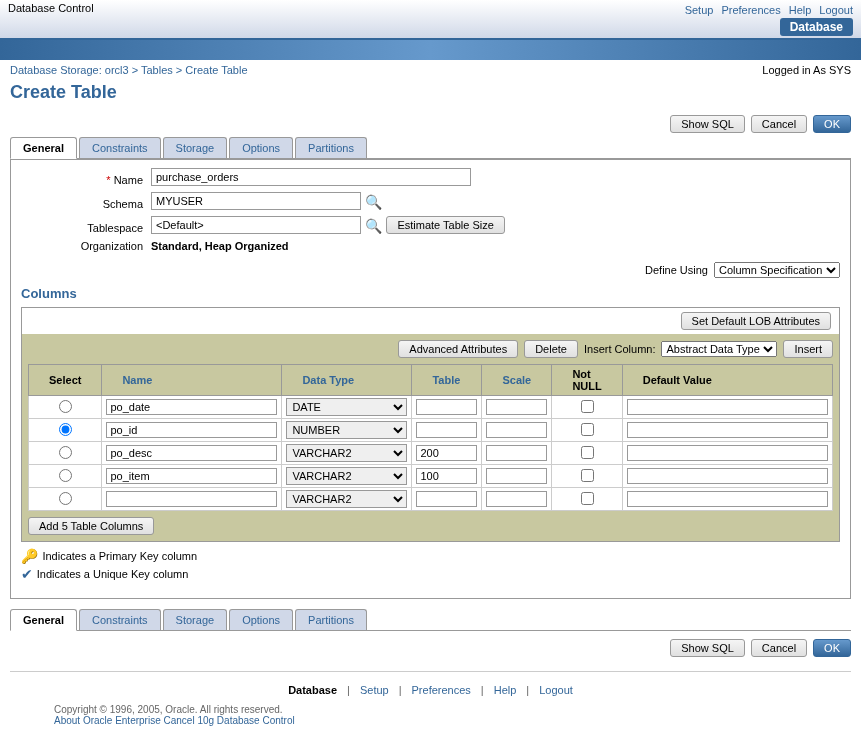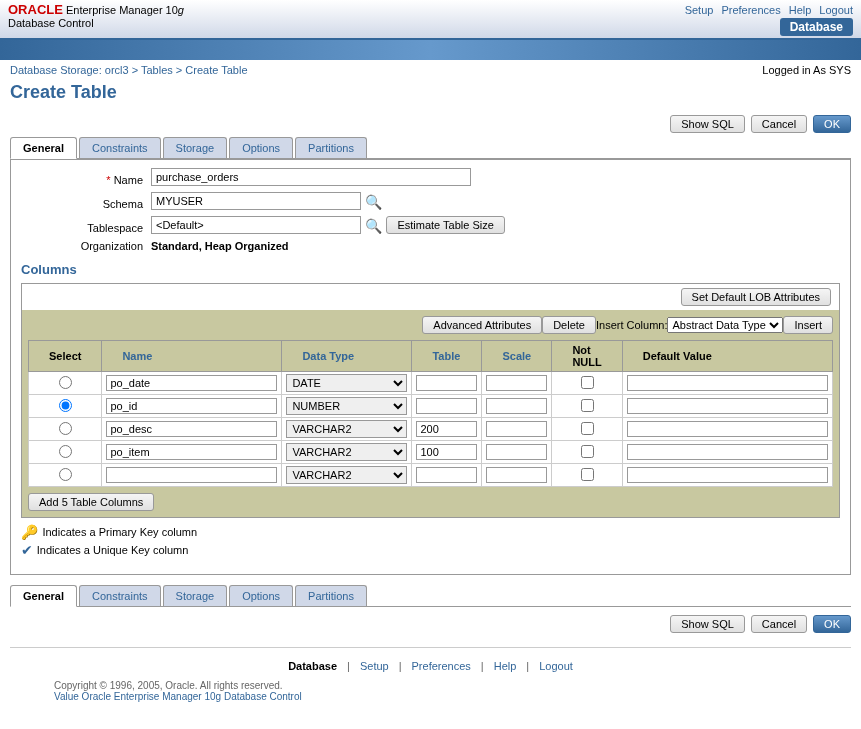--- a/index.html
+++ b/index.html
@@ -57,21 +57,21 @@
     .org-value { font-weight: bold; }
 
     
     .define-row { display: flex; justify-content: flex-end; align-items: center; padding: 4px 0; gap: 6px; }
 
     
     .columns-header { font-size: 13px; font-weight: bold; color: #336699; padding: 4px 0 6px 0; }
     .columns-section { border: 1px solid #999; background: #f0f0e8; }
     .columns-toolbar { display: flex; justify-content: flex-end; align-items: center; padding: 4px 8px; background: #fff; }
     .columns-inner { background: #c8c8a0; padding: 6px; }
-    .columns-toolbar2 { display: flex; align-items: center; justify-content: flex-end; margin-bottom: 6px; }
+    .columns-toolbar2 { display: flex; align-items: center; justify-content: flex-end; gap: 6px; margin-bottom: 6px; }
 
     
     .data-table { width: 100%; border-collapse: collapse; background: #fff; font-size: 11px; }
     .data-table th { background: #c8c8a0; color: #000; font-weight: bold; padding: 3px 20px; border: 1px solid #999; text-align: left; }
     .data-table th.blue { color: #336699; }
     .data-table td { border: 1px solid #ccc; padding: 2px 4px; background: #fff; }
     .data-table input[type=text] { width: 100%; border: 1px solid #999; font-size: 11px; padding: 1px 3px; }
     .data-table select { font-size: 11px; border: 1px solid #999; width: 100%; padding: 1px; }
     .data-table input[type=radio] { margin: 0; }
     .data-table input[type=checkbox] { margin: 0; }
@@ -100,24 +100,20 @@
     .copyright { font-size: 10px; color: #666; padding: 2px 10px; margin-left: 44px; }
     .copyright a { color: #336699; text-decoration: none; }
 
     select { font-size: 11px; }
   </style>
 </head>
 <body>
 
 <div class="header">
   <div class="header-logo">
-    <div>
-      <span style="color:#cc0000;font-weight:bold;font-size:13px;">ORACLE</span>
-      <span style="font-size:11px;color:#000;"> Enterprise Manager 10<i>g</i></span>
-    </div>
     <div style="font-size:11px;">Database Control</div>
   </div>
   <div class="header-right">
     <div class="header-nav">
       <a href="#">Setup</a>
       <a href="#">Preferences</a>
       <a href="#">Help</a>
       <a href="#">Logout</a>
     </div>
     <div class="db-badge">Database</div>
@@ -177,20 +173,26 @@
     <input type="text" class="form-input form-input-medium" value="&lt;Default&gt;" style="">
     <button class="icon-btn" title="Search">🔍</button>
     <button class="btn">Estimate Table Size</button>
   </div>
 
   <div class="org-row">
     <div class="form-label">Organization</div>
     <span class="org-value">Standard, Heap Organized</span>
   </div>
 
+  <div class="define-row">
+    <span>Define Using</span>
+    <select>
+      <option selected="">Column Specification</option>
+    </select>
+  </div>
 
   <div class="columns-header">Columns</div>
 
   <div class="columns-section">
 
     <div class="columns-toolbar">
       <button class="btn">Set Default LOB Attributes</button>
     </div>
 
     <div class="columns-inner">
@@ -311,14 +313,14 @@
   <span class="sep">|</span>
   <a href="#">Preferences</a>
   <span class="sep">|</span>
   <a href="#">Help</a>
   <span class="sep">|</span>
   <a href="#">Logout</a>
 </div>
 
 <div class="copyright">
   <div>Copyright © 1996, 2005, Oracle. All rights reserved.</div>
-  <a href="#">Value Oracle Enterprise Manager 10g Database Control</a>
+  <a href="#">About Oracle Enterprise Cancel 10g Database Control</a>
 </div>
 
 </body></html>

